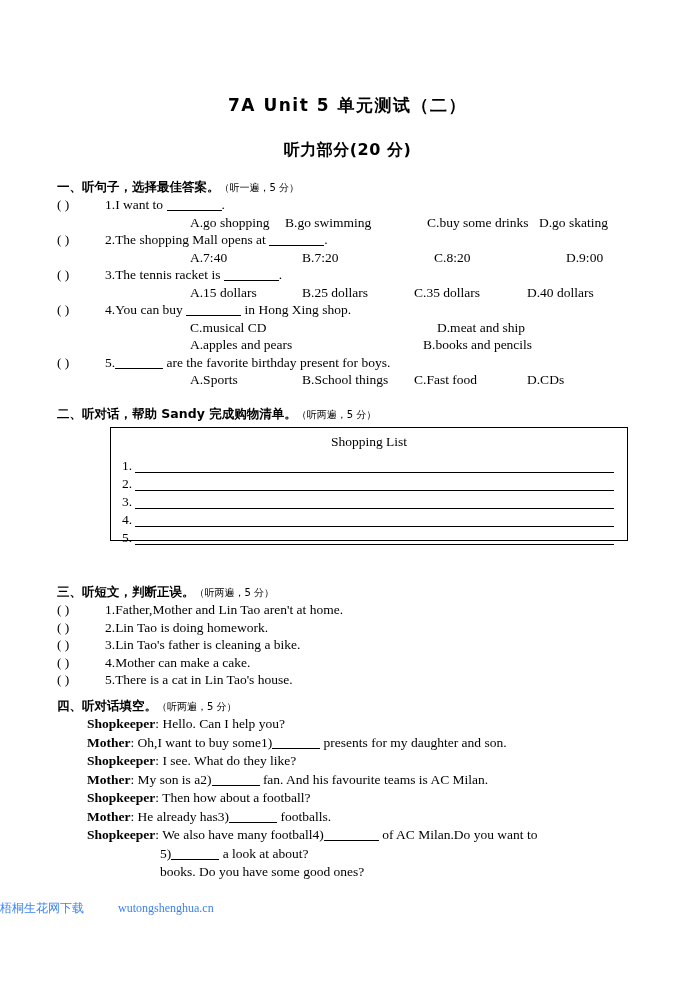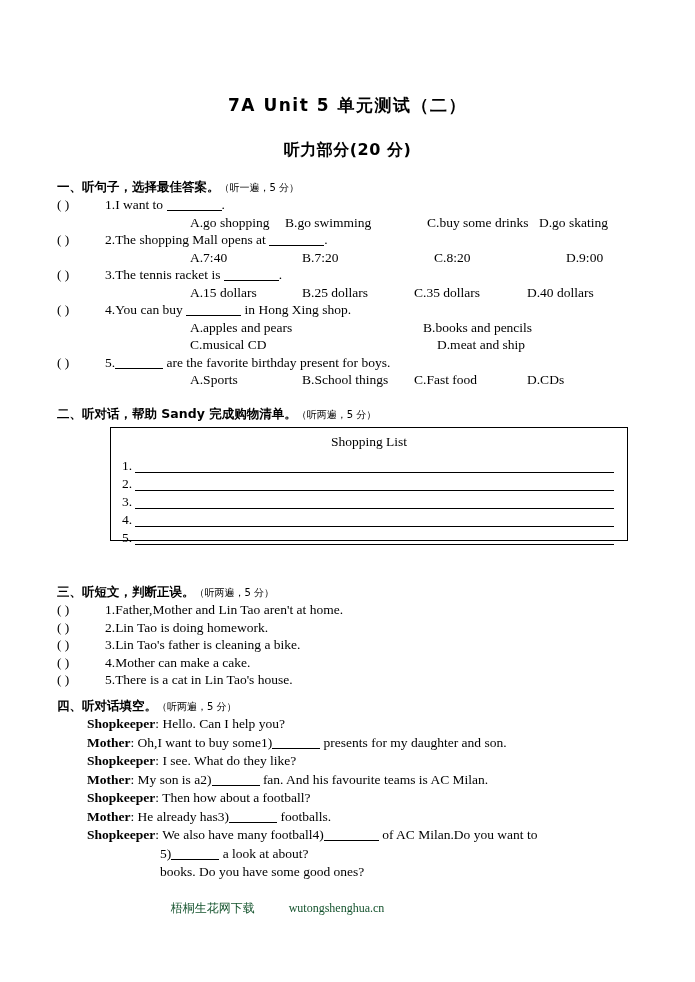--- a/index.html
+++ b/index.html
@@ -138,23 +138,22 @@
   .dlg-cont {
     padding-left: 103px;
   }
 
   
   .footer {
     position: absolute;
     top: 900px;
     left: 0;
     width: 555px;
-    text-align: center;
     font-size: 12px;
-    color: #14532d;
+    color: #3b82f6;
   }
   .footer .gap { display: inline-block; width: 34px; }
 </style>
 </head>
 <body>
 
 <div class="page">
 
   <div class="doc-title">7A Unit 5 单元测试（二）</div>
   <div class="section-title">听力部分(20 分)</div>
@@ -191,26 +190,26 @@
       <span class="opt" style="position:absolute;left:133px;">A.15 dollars</span>
       <span class="opt" style="position:absolute;left:245px;">B.25 dollars</span>
       <span class="opt" style="position:absolute;left:357px;">C.35 dollars</span>
       <span class="opt" style="position:absolute;left:470px;">D.40 dollars</span>
     </div>
 
     <div class="qline">
       <span class="qmark">(      )</span><span>4.</span><span>You can buy </span><span class="blank b55"></span><span> in Hong Xing shop.</span>
     </div>
     <div class="qline" style="position:relative;height:17.5px;">
+      <span class="opt" style="position:absolute;left:133px;">C.musical CD</span>
+      <span class="opt" style="position:absolute;left:380px;">D.meat and ship</span>
+    </div>
+    <div class="qline" style="position:relative;height:17.5px;">
       <span class="opt" style="position:absolute;left:133px;">A.apples and pears</span>
       <span class="opt" style="position:absolute;left:366px;">B.books and pencils</span>
-    </div>
-    <div class="qline" style="position:relative;height:17.5px;">
-      <span class="opt" style="position:absolute;left:133px;">C.musical CD</span>
-      <span class="opt" style="position:absolute;left:380px;">D.meat and ship</span>
     </div>
 
     <div class="qline">
       <span class="qmark">(      )</span><span>5.</span><span class="blank b48"></span><span> are the favorite birthday present for boys.</span>
     </div>
     <div class="qline" style="position:relative;height:17.5px;">
       <span class="opt" style="position:absolute;left:133px;">A.Sports</span>
       <span class="opt" style="position:absolute;left:245px;text-align:center;">B.School things</span>
       <span class="opt" style="position:absolute;left:357px;">C.Fast food</span>
       <span class="opt" style="position:absolute;left:470px;">D.CDs</span>

